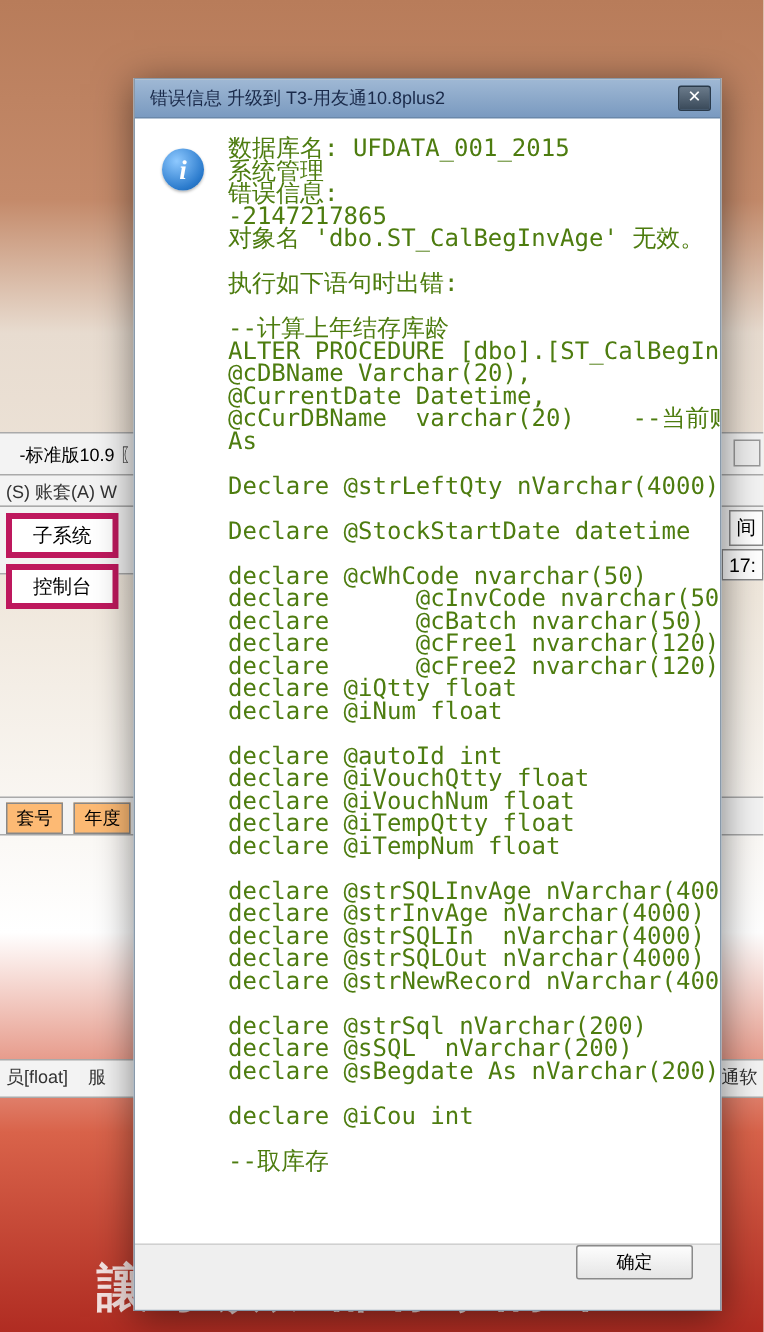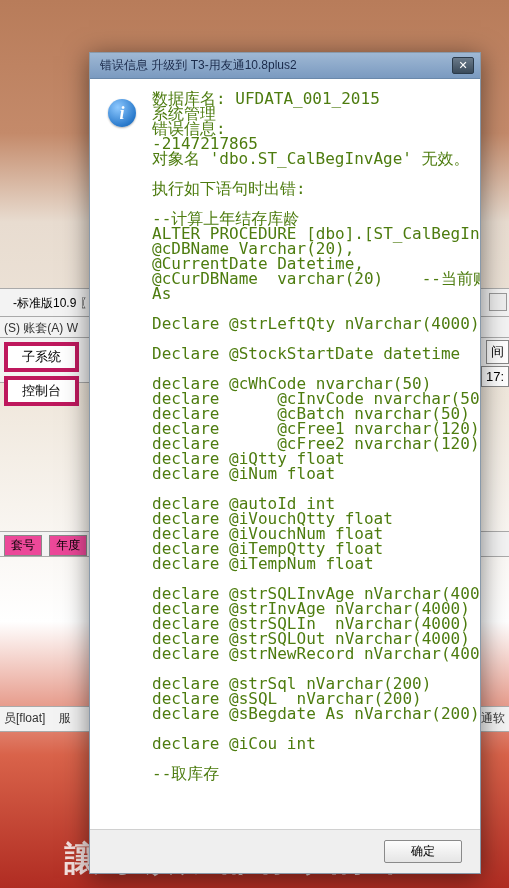--- a/index.html
+++ b/index.html
@@ -19,21 +19,21 @@
 }
 .strip1 { top: 288px; height: 29px; }
 .strip2 { top: 316px; height: 22px; font-size: 12px; padding-left: 4px; line-height: 22px; color: #333; }
 .strip3 { top: 337px; height: 46px; }
 .cell {
   display: inline-block; background: #fff; border: 4px solid #be185d;
   padding: 2px 14px; font-size: 13px; margin-top: 2px;
 }
 .strip4 { top: 531px; height: 26px; }
 .strip5 { top: 706px; height: 26px; padding: 3px 4px; font-size: 12px; color: #333; }
-.tag { display:inline-block; background:#ec4899; border:1px solid #888; padding:1px 6px; margin-right:4px; font-size:12px; }
+.tag { display:inline-block; background:#fdba74; border:1px solid #888; padding:1px 6px; margin-right:4px; font-size:12px; }
 .bottom-text {
   position: absolute; bottom: 6px; left: 0; right: 0;
   color: rgba(255,255,255,0.85); font-size: 34px; font-weight: 700;
   letter-spacing: 4px; text-align: center; white-space: nowrap; overflow: hidden;
 }
 
 
 .dialog {
   position: absolute;
   left: 89px; top: 40px;
@@ -82,21 +82,21 @@
   font-size: 16px;
   line-height: 15px;
   color: #4d7c0f;
   font-family: SimSun, "Microsoft YaHei", monospace;
 }
 .button-bar {
   position: absolute; bottom: 0; left: 0; right: 0;
   height: 44px;
   background: #efefef;
   border-top: 1px solid #d0d0d0;
-  display: flex; justify-content: flex-end; align-items: center;
+  display: flex; justify-content: flex-end; align-items: flex-start;
   padding-right: 18px;
 }
 .ok-btn {
   min-width: 78px; height: 23px;
   background: linear-gradient(180deg, #fdfdfd 0%, #e5e5e5 100%);
   border: 1px solid #8a8a8a;
   border-radius: 2px;
   font-size: 12px;
   cursor: pointer;
 }

